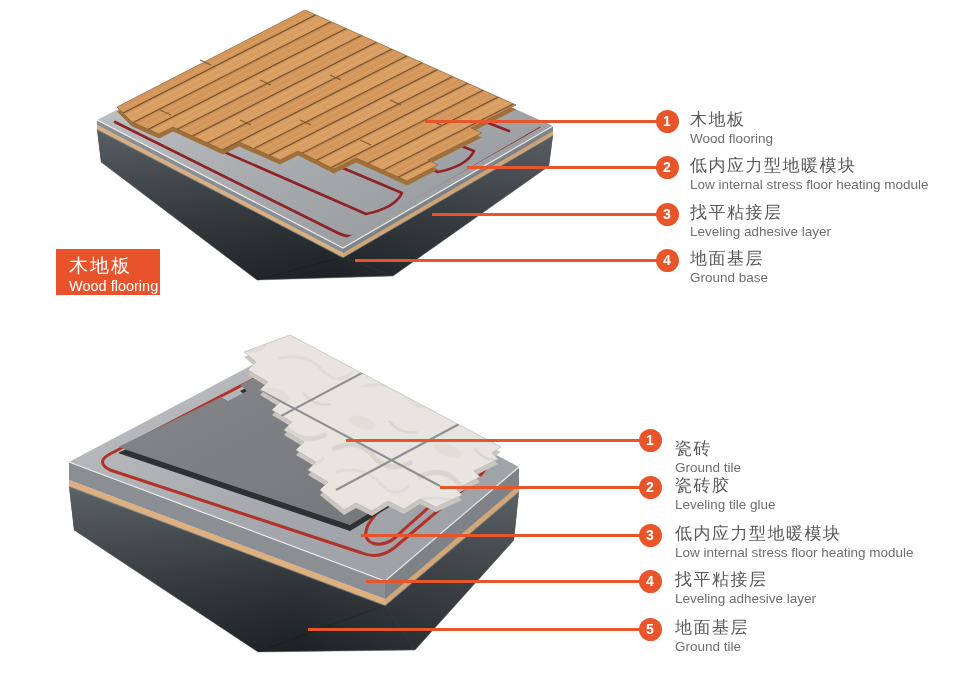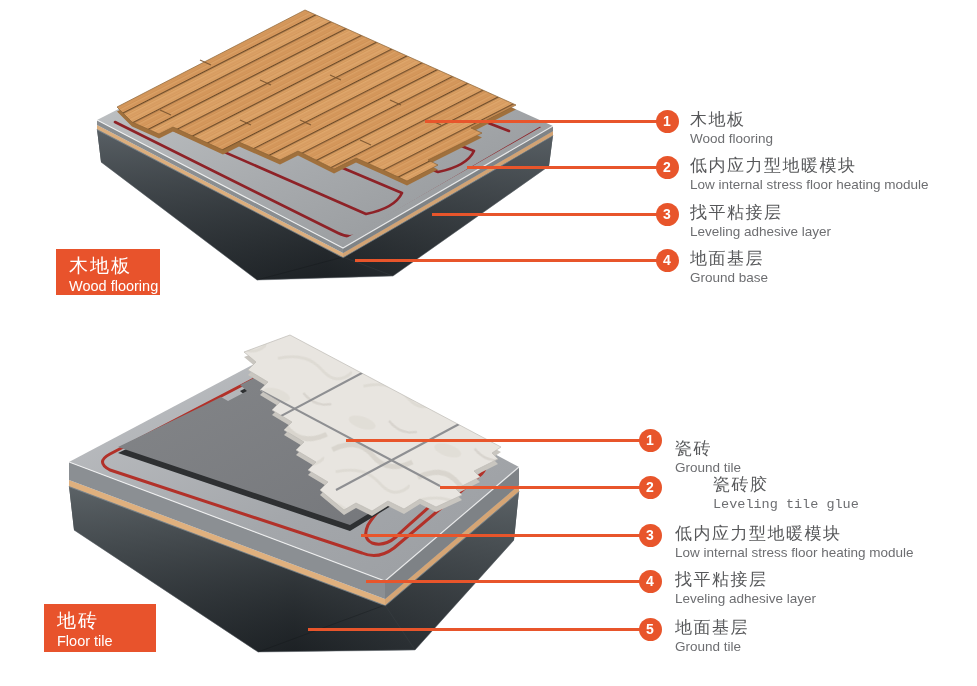--- a/index.html
+++ b/index.html
@@ -173,24 +173,20 @@
         <line x1="392" y1="357" x2="234" y2="441"></line>
         <line x1="476" y1="415" x2="336" y2="490"></line>
       </g>
     </g>
   </svg>
 
   <div class="label-box" id="label-wood" style="left: 56px; top: 249px; width: 104px; height: 46px; background: rgb(232, 83, 44);">
     <div class="zh">木地板</div>
     <div class="en">Wood flooring</div>
   </div>
-  <div class="label-box" id="label-tile" style="left: 44px; top: 604px; width: 112px; height: 48px; background: rgb(232, 83, 44);">
-    <div class="zh">地砖</div>
-    <div class="en">Floor tile</div>
-  </div>
 
   <div id="callouts">
       <div class="callout-line" style="left: 425px; top: 120px; width: 232px; background: rgb(232, 85, 43);"></div>
       <div class="callout-circle" style="left: 655.5px; top: 109.5px; background: rgb(232, 85, 43);">1</div>
       <div class="callout-text" style="left: 690px; top: 110px;">
         <div class="zh">木地板</div>
         <div class="en">Wood flooring</div>
       </div>
       <div class="callout-line" style="left: 467px; top: 166px; width: 190px; background: rgb(232, 85, 43);"></div>
       <div class="callout-circle" style="left: 655.5px; top: 155.5px; background: rgb(232, 85, 43);">2</div>
@@ -211,21 +207,21 @@
         <div class="en">Ground base</div>
       </div>
       <div class="callout-line" style="left: 346px; top: 439px; width: 294px; background: rgb(232, 85, 43);"></div>
       <div class="callout-circle" style="left: 638.5px; top: 428.5px; background: rgb(232, 85, 43);">1</div>
       <div class="callout-text" style="left: 675px; top: 429px; margin-top: 10px;">
         <div class="zh">瓷砖</div>
         <div class="en">Ground tile</div>
       </div>
       <div class="callout-line" style="left: 440px; top: 486px; width: 200px; background: rgb(232, 85, 43);"></div>
       <div class="callout-circle" style="left: 638.5px; top: 475.5px; background: rgb(232, 85, 43);">2</div>
-      <div class="callout-text" style="left: 713px; top: 476px; font-family: Liberation Mono, monospace;">
+      <div class="callout-text" style="left: 675px; top: 476px;">
         <div class="zh">瓷砖胶</div>
         <div class="en">Leveling tile glue</div>
       </div>
       <div class="callout-line" style="left: 361px; top: 534px; width: 279px; background: rgb(232, 85, 43);"></div>
       <div class="callout-circle" style="left: 638.5px; top: 523.5px; background: rgb(232, 85, 43);">3</div>
       <div class="callout-text" style="left: 675px; top: 524px;">
         <div class="zh">低内应力型地暖模块</div>
         <div class="en">Low internal stress floor heating module</div>
       </div>
       <div class="callout-line" style="left: 366px; top: 580px; width: 274px; background: rgb(232, 85, 43);"></div>

